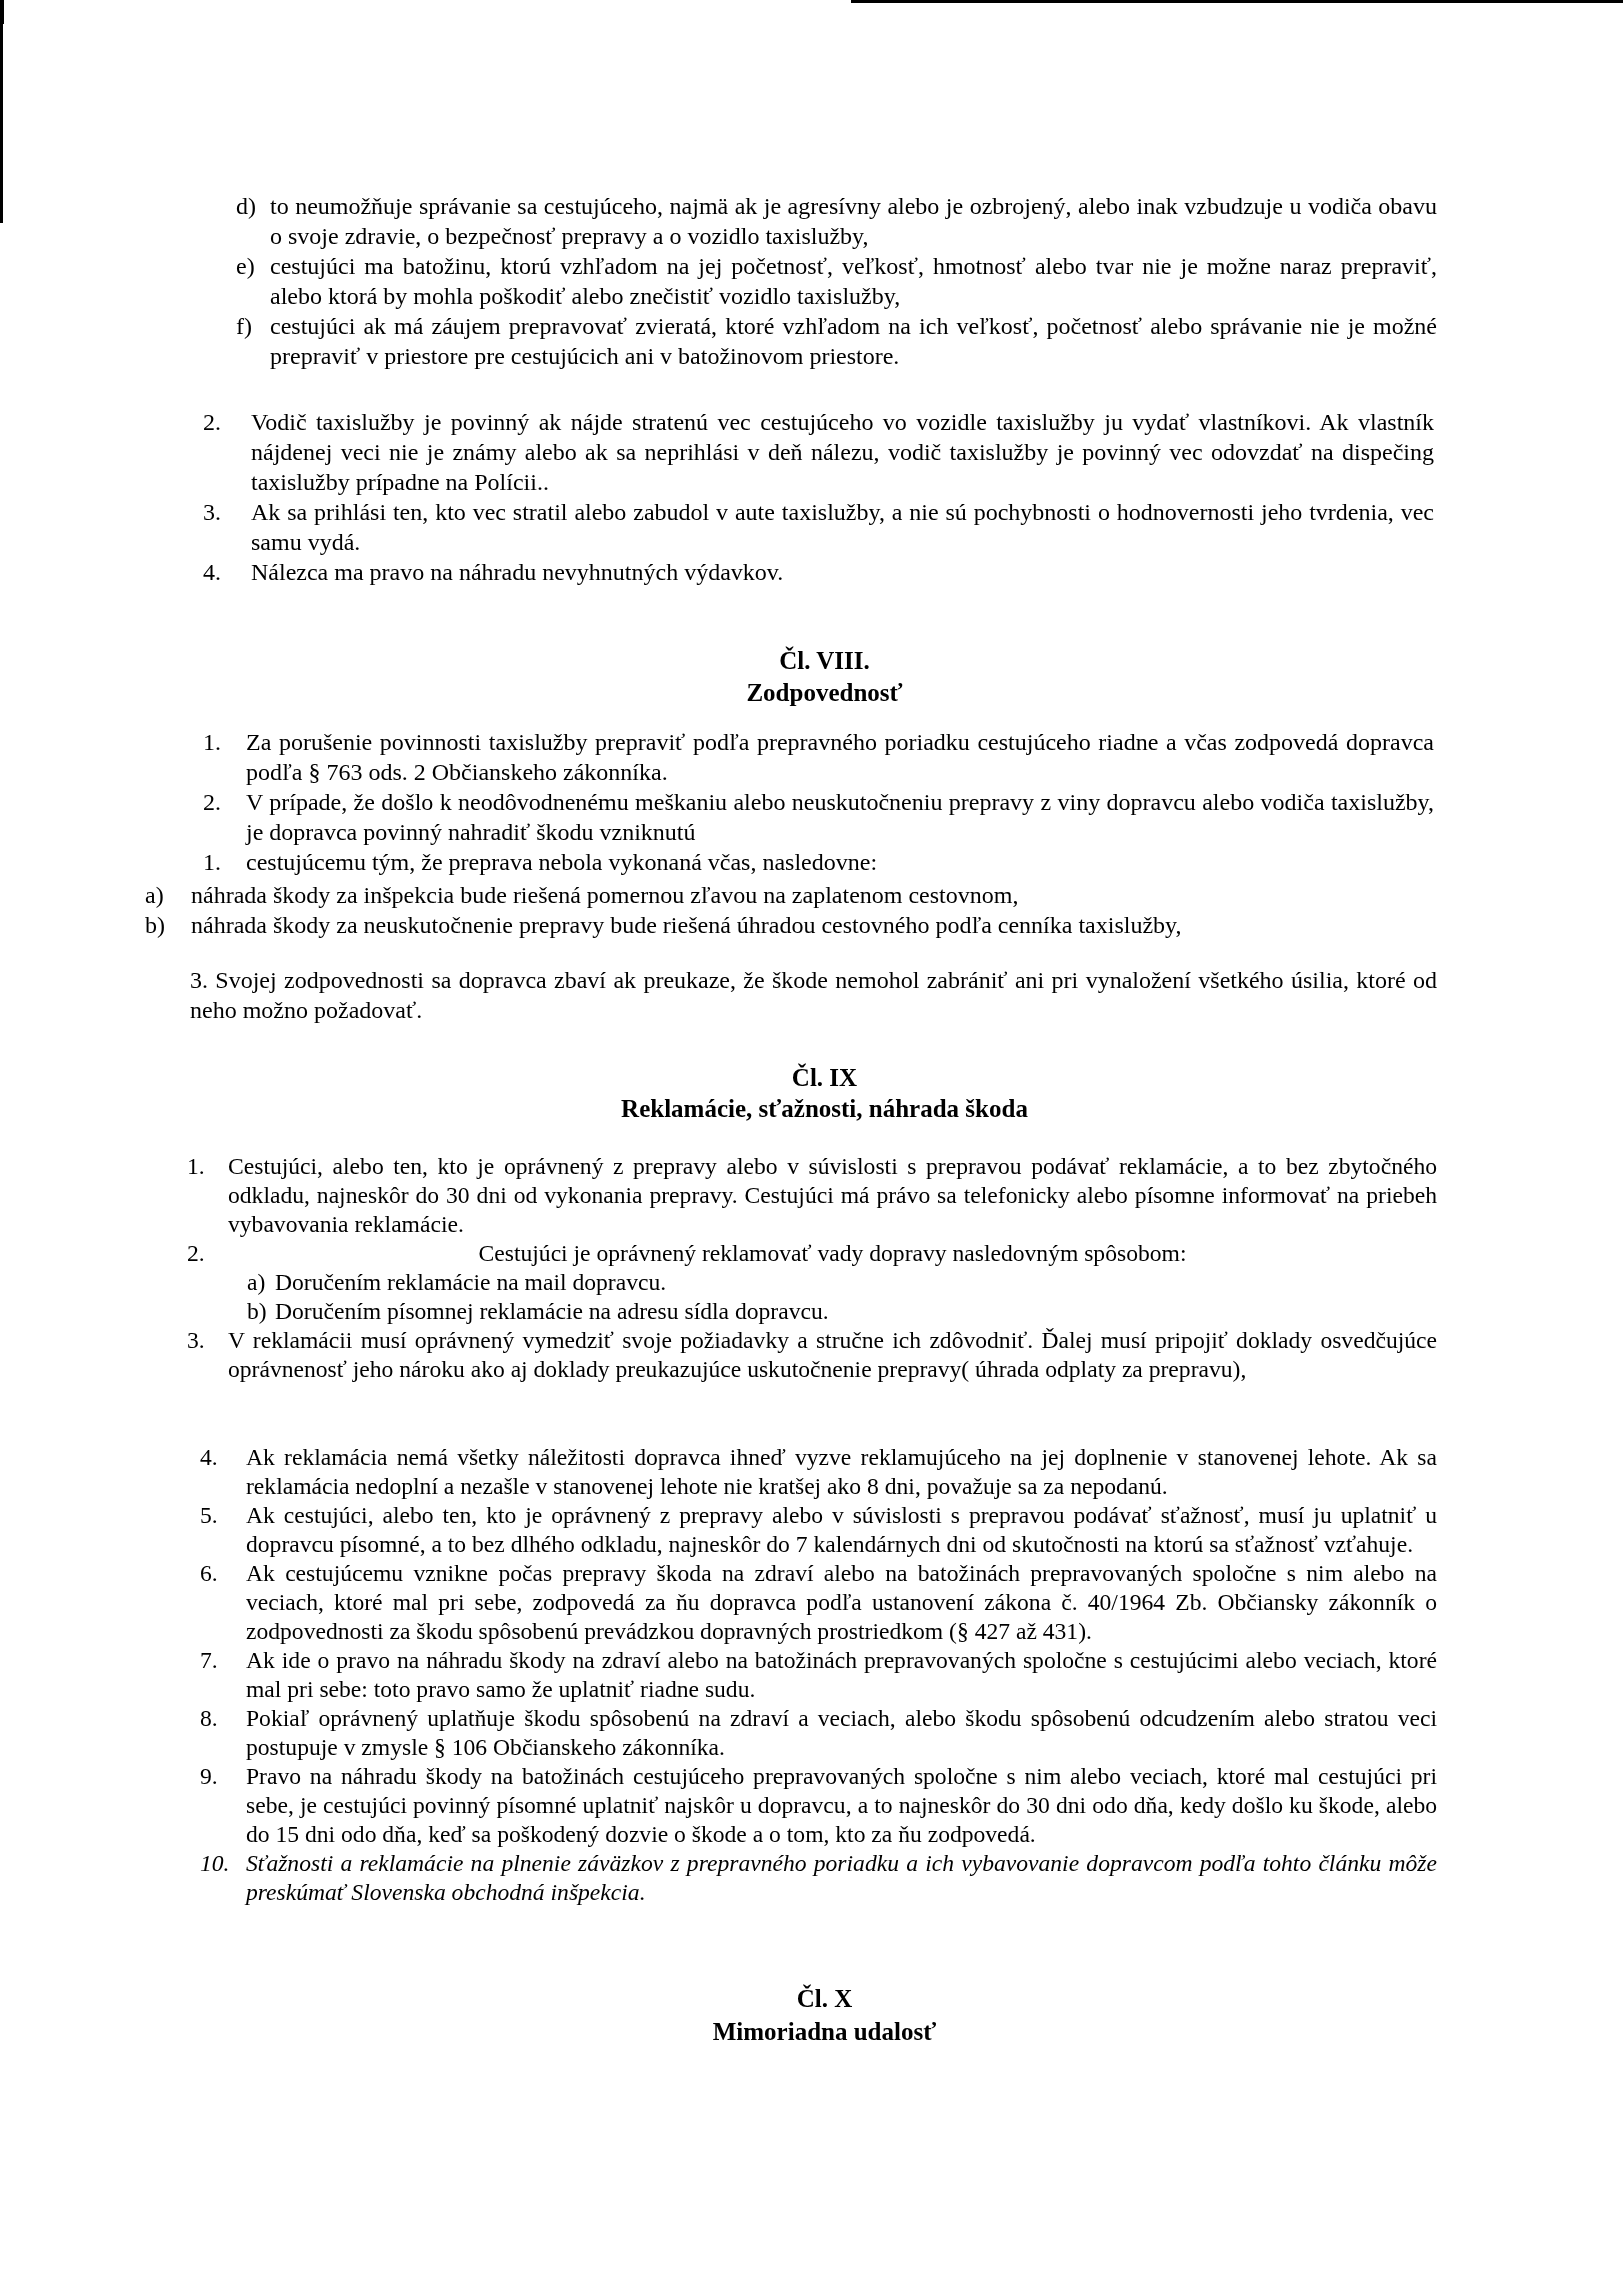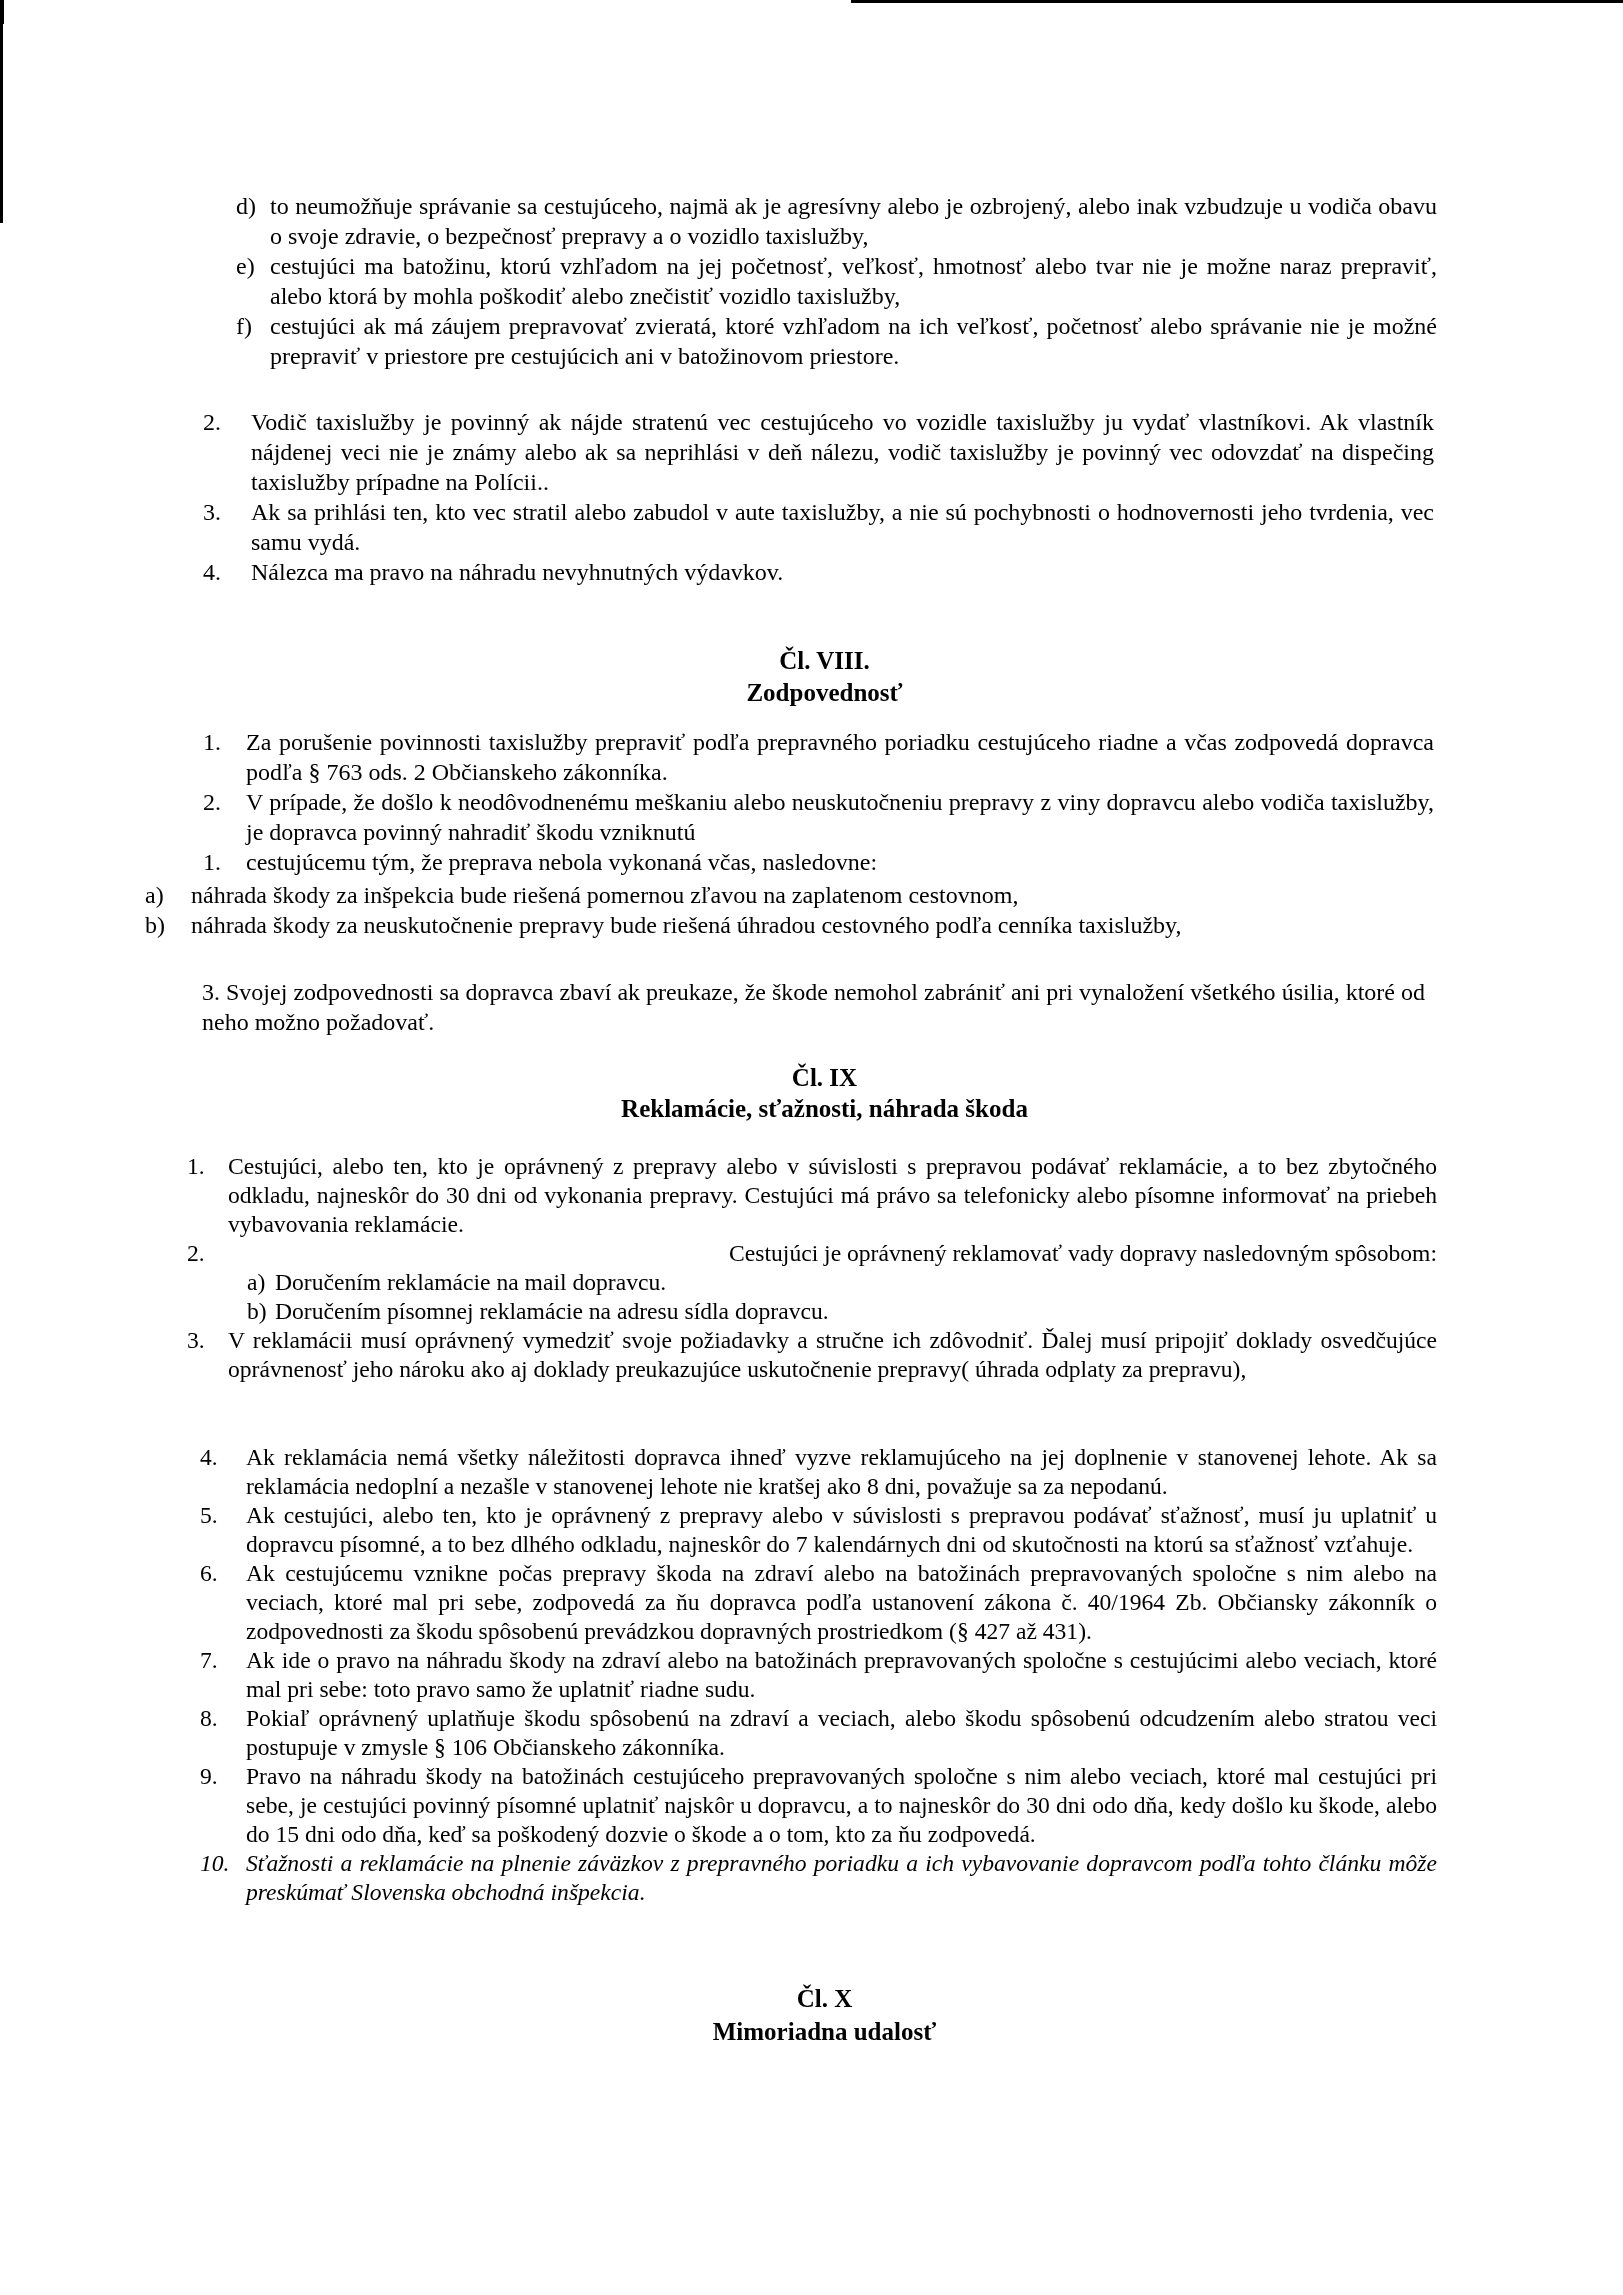--- a/index.html
+++ b/index.html
@@ -21,21 +21,21 @@
       position: absolute; right: 0; top: 0; width: 772px; height: 2.6px; background: #000;
     }
     .block { position: absolute; }
     .item { position: relative; }
     .num { position: absolute; left: 0; top: 0; }
     .body-text { display: block; text-align: justify; }
     .heading {
       position: absolute; left: 13px; width: 1623px; text-align: center; font-weight: bold;
       font-size: 25px; line-height: 31px;
     }
-    p { margin: 12px; }
+    p { margin: 0; }
   </style>
 </head>
 <body>
 
 <div class="scan-left-edge-top"></div>
 <div class="scan-left-edge"></div>
 <div class="scan-top-edge"></div>
 
 <div class="block" style="left:236px; top:191px; width:1201px;">
   <div class="item" style="padding-left:34px; margin-bottom:0;">
@@ -103,21 +103,21 @@
 <div class="heading" style="top:1062px;">Čl. IX</div>
 <div class="heading" style="top:1093px;">Reklamácie, sťažnosti, náhrada škoda</div>
 
 <div class="block" style="left:187px; top:1152px; width:1250px; font-size:23.6px; line-height:29px;">
   <div class="item" style="padding-left:41px;">
     <span class="num">1.</span>
     <span class="body-text">Cestujúci, alebo ten, kto je oprávnený z prepravy alebo v súvislosti s prepravou podávať reklamácie, a to bez zbytočného odkladu, najneskôr do 30 dni od vykonania prepravy. Cestujúci má právo sa telefonicky alebo písomne informovať na priebeh vybavovania reklamácie.</span>
   </div>
   <div class="item" style="padding-left:41px;">
     <span class="num">2.</span>
-    <span class="body-text" style="text-align:right;">Cestujúci je oprávnený reklamovať vady dopravy  nasledovným spôsobom:</span>
+    <span class="body-text" style="text-align:center;">Cestujúci je oprávnený reklamovať vady dopravy  nasledovným spôsobom:</span>
   </div>
   <div class="item" style="padding-left:88px;">
     <span class="num" style="left:60px;">a)</span>
     <span class="body-text" style="text-align:left;">Doručením reklamácie na mail dopravcu.</span>
   </div>
   <div class="item" style="padding-left:88px;">
     <span class="num" style="left:60px;">b)</span>
     <span class="body-text" style="text-align:left;">Doručením písomnej reklamácie na adresu sídla dopravcu.</span>
   </div>
   <div class="item" style="padding-left:41px;">

